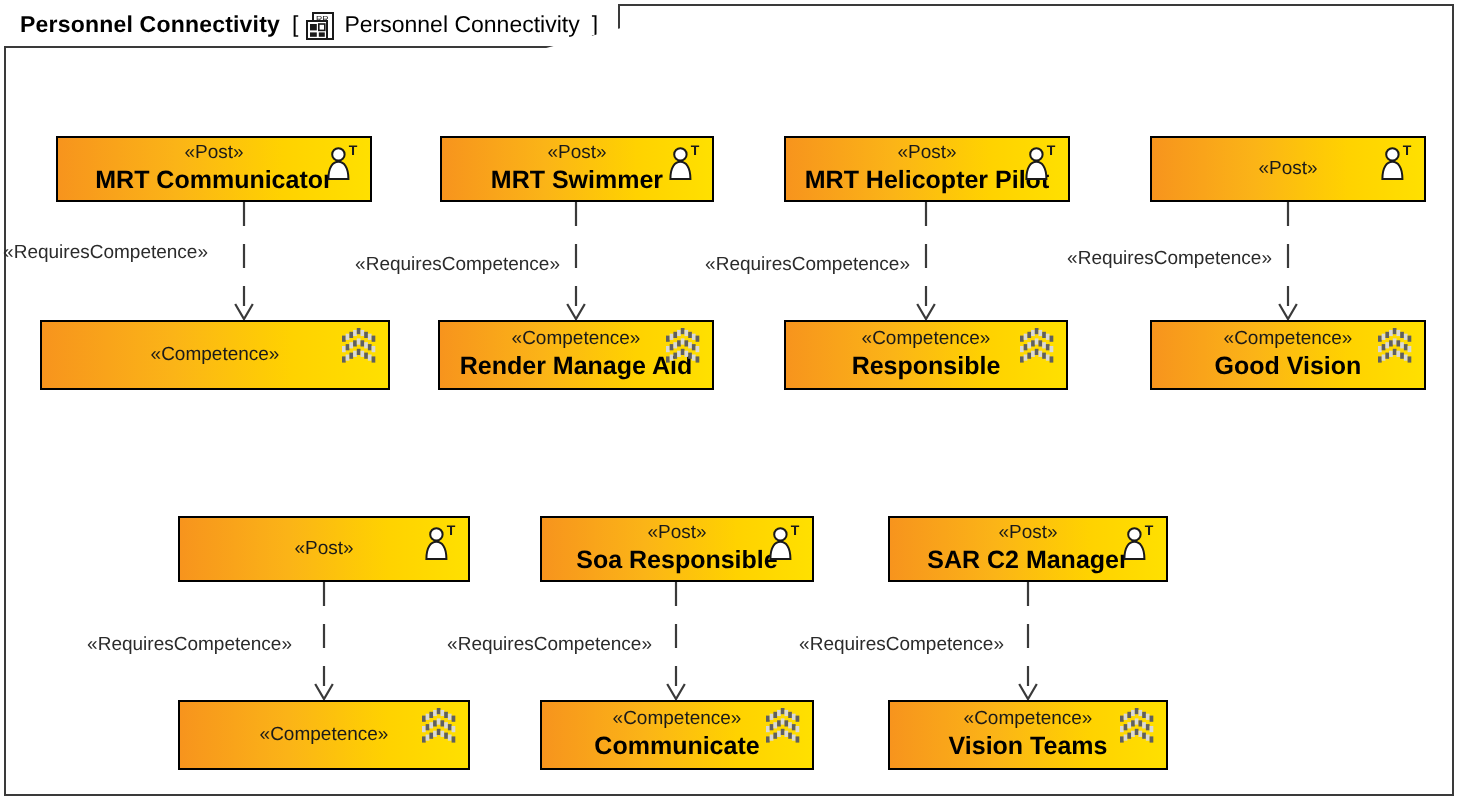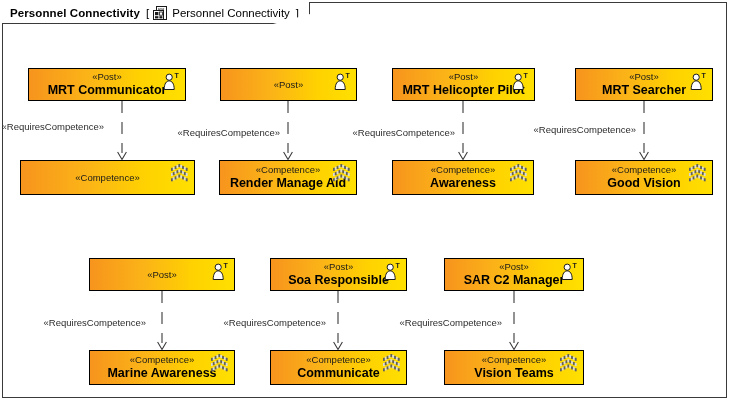--- a/index.html
+++ b/index.html
@@ -193,38 +193,38 @@
         <div class="stereotype">«Post»</div>
         <div class="nodename">MRT Communicator</div>
         <span class="node-icon"><svg viewBox="0 0 20 20" width="20" height="20" aria-hidden="true">
             <circle cx="8.2" cy="5.2" r="3.1" fill="#ffffff" stroke="#1a1a1a" stroke-width="1"></circle>
             <path d="M3.2 17.5 C3.2 11.6 5.4 8.9 8.2 8.9 C11 8.9 13.2 11.6 13.2 17.5 Z" fill="#ffffff" stroke="#1a1a1a" stroke-width="1"></path>
             <text x="13.4" y="5.6" font-size="7" font-weight="bold" font-family="Liberation Sans, sans-serif" fill="#1a1a1a">T</text>
           </svg></span>
       </div>
       <div class="node" style="left: 220px; top: 68px; width: 137px; height: 33px;">
         <div class="stereotype">«Post»</div>
+        <div class="nodename">MRT Swimmer</div>
         <span class="node-icon"><svg viewBox="0 0 20 20" width="20" height="20" aria-hidden="true">
             <circle cx="8.2" cy="5.2" r="3.1" fill="#ffffff" stroke="#1a1a1a" stroke-width="1"></circle>
             <path d="M3.2 17.5 C3.2 11.6 5.4 8.9 8.2 8.9 C11 8.9 13.2 11.6 13.2 17.5 Z" fill="#ffffff" stroke="#1a1a1a" stroke-width="1"></path>
             <text x="13.4" y="5.6" font-size="7" font-weight="bold" font-family="Liberation Sans, sans-serif" fill="#1a1a1a">T</text>
           </svg></span>
       </div>
       <div class="node" style="left: 392px; top: 68px; width: 143px; height: 33px;">
         <div class="stereotype">«Post»</div>
         <div class="nodename">MRT Helicopter Pilot</div>
         <span class="node-icon"><svg viewBox="0 0 20 20" width="20" height="20" aria-hidden="true">
             <circle cx="8.2" cy="5.2" r="3.1" fill="#ffffff" stroke="#1a1a1a" stroke-width="1"></circle>
             <path d="M3.2 17.5 C3.2 11.6 5.4 8.9 8.2 8.9 C11 8.9 13.2 11.6 13.2 17.5 Z" fill="#ffffff" stroke="#1a1a1a" stroke-width="1"></path>
             <text x="13.4" y="5.6" font-size="7" font-weight="bold" font-family="Liberation Sans, sans-serif" fill="#1a1a1a">T</text>
           </svg></span>
       </div>
       <div class="node" style="left: 575px; top: 68px; width: 138px; height: 33px;">
         <div class="stereotype">«Post»</div>
-        <div class="nodename">MRT Searcher</div>
         <span class="node-icon"><svg viewBox="0 0 20 20" width="20" height="20" aria-hidden="true">
             <circle cx="8.2" cy="5.2" r="3.1" fill="#ffffff" stroke="#1a1a1a" stroke-width="1"></circle>
             <path d="M3.2 17.5 C3.2 11.6 5.4 8.9 8.2 8.9 C11 8.9 13.2 11.6 13.2 17.5 Z" fill="#ffffff" stroke="#1a1a1a" stroke-width="1"></path>
             <text x="13.4" y="5.6" font-size="7" font-weight="bold" font-family="Liberation Sans, sans-serif" fill="#1a1a1a">T</text>
           </svg></span>
       </div>
       <div class="node" style="left: 20px; top: 160px; width: 175px; height: 35px;">
         <div class="stereotype">«Competence»</div>
         <span class="node-icon"><svg viewBox="0 0 20 20" width="20" height="20" aria-hidden="true">
             <rect x="1.00" y="3.80" width="1.85" height="3.1" fill="#5f5f5f"></rect>
@@ -284,21 +284,21 @@
             <rect x="6.55" y="11.35" width="1.85" height="3.1" fill="#d9d9d9"></rect>
             <rect x="8.40" y="10.40" width="1.85" height="3.1" fill="#5f5f5f"></rect>
             <rect x="10.25" y="11.35" width="1.85" height="3.1" fill="#d9d9d9"></rect>
             <rect x="12.10" y="12.30" width="1.85" height="3.1" fill="#5f5f5f"></rect>
             <rect x="13.95" y="13.25" width="1.85" height="3.1" fill="#d9d9d9"></rect>
             <rect x="15.80" y="14.20" width="1.85" height="3.1" fill="#5f5f5f"></rect>
           </svg></span>
       </div>
       <div class="node" style="left: 392px; top: 160px; width: 142px; height: 35px;">
         <div class="stereotype">«Competence»</div>
-        <div class="nodename">Awareness</div>
+        <div class="nodename">Responsible</div>
         <span class="node-icon"><svg viewBox="0 0 20 20" width="20" height="20" aria-hidden="true">
             <rect x="1.00" y="3.80" width="1.85" height="3.1" fill="#5f5f5f"></rect>
             <rect x="2.85" y="2.85" width="1.85" height="3.1" fill="#d9d9d9"></rect>
             <rect x="4.70" y="1.90" width="1.85" height="3.1" fill="#5f5f5f"></rect>
             <rect x="6.55" y="0.95" width="1.85" height="3.1" fill="#d9d9d9"></rect>
             <rect x="8.40" y="0.00" width="1.85" height="3.1" fill="#5f5f5f"></rect>
             <rect x="10.25" y="0.95" width="1.85" height="3.1" fill="#d9d9d9"></rect>
             <rect x="12.10" y="1.90" width="1.85" height="3.1" fill="#5f5f5f"></rect>
             <rect x="13.95" y="2.85" width="1.85" height="3.1" fill="#d9d9d9"></rect>
             <rect x="15.80" y="3.80" width="1.85" height="3.1" fill="#5f5f5f"></rect>
@@ -376,21 +376,20 @@
         <div class="stereotype">«Post»</div>
         <div class="nodename">SAR C2 Manager</div>
         <span class="node-icon"><svg viewBox="0 0 20 20" width="20" height="20" aria-hidden="true">
             <circle cx="8.2" cy="5.2" r="3.1" fill="#ffffff" stroke="#1a1a1a" stroke-width="1"></circle>
             <path d="M3.2 17.5 C3.2 11.6 5.4 8.9 8.2 8.9 C11 8.9 13.2 11.6 13.2 17.5 Z" fill="#ffffff" stroke="#1a1a1a" stroke-width="1"></path>
             <text x="13.4" y="5.6" font-size="7" font-weight="bold" font-family="Liberation Sans, sans-serif" fill="#1a1a1a">T</text>
           </svg></span>
       </div>
       <div class="node" style="left: 89px; top: 350px; width: 146px; height: 35px;">
         <div class="stereotype">«Competence»</div>
-        <div class="nodename">Marine Awareness</div>
         <span class="node-icon"><svg viewBox="0 0 20 20" width="20" height="20" aria-hidden="true">
             <rect x="1.00" y="3.80" width="1.85" height="3.1" fill="#5f5f5f"></rect>
             <rect x="2.85" y="2.85" width="1.85" height="3.1" fill="#d9d9d9"></rect>
             <rect x="4.70" y="1.90" width="1.85" height="3.1" fill="#5f5f5f"></rect>
             <rect x="6.55" y="0.95" width="1.85" height="3.1" fill="#d9d9d9"></rect>
             <rect x="8.40" y="0.00" width="1.85" height="3.1" fill="#5f5f5f"></rect>
             <rect x="10.25" y="0.95" width="1.85" height="3.1" fill="#d9d9d9"></rect>
             <rect x="12.10" y="1.90" width="1.85" height="3.1" fill="#5f5f5f"></rect>
             <rect x="13.95" y="2.85" width="1.85" height="3.1" fill="#d9d9d9"></rect>
             <rect x="15.80" y="3.80" width="1.85" height="3.1" fill="#5f5f5f"></rect>

